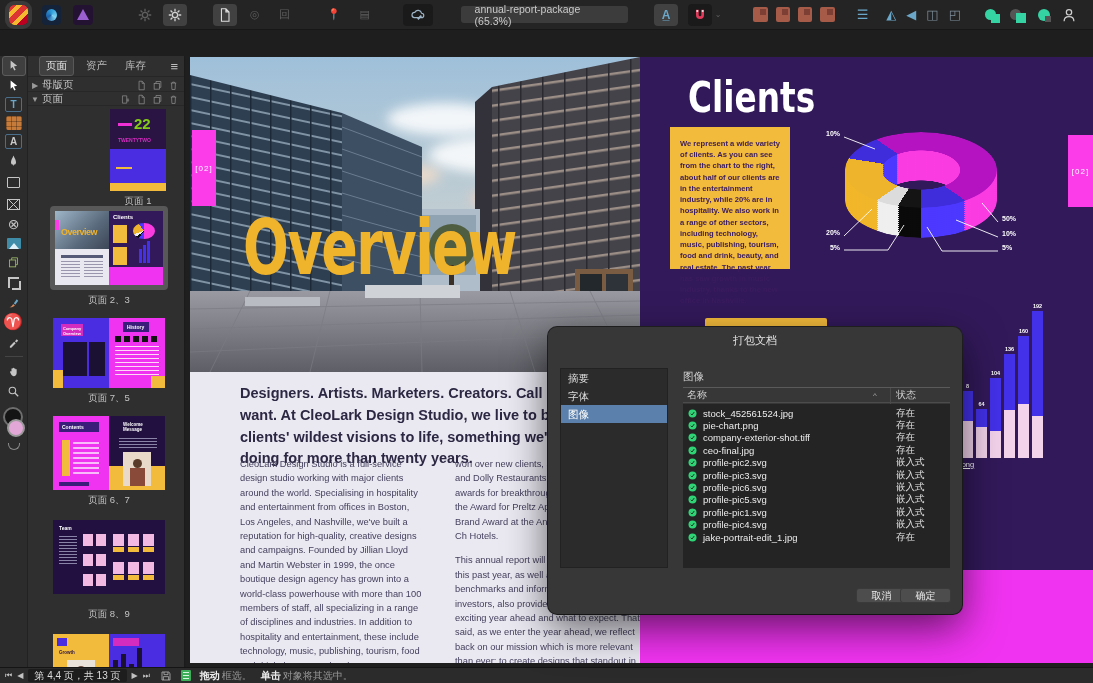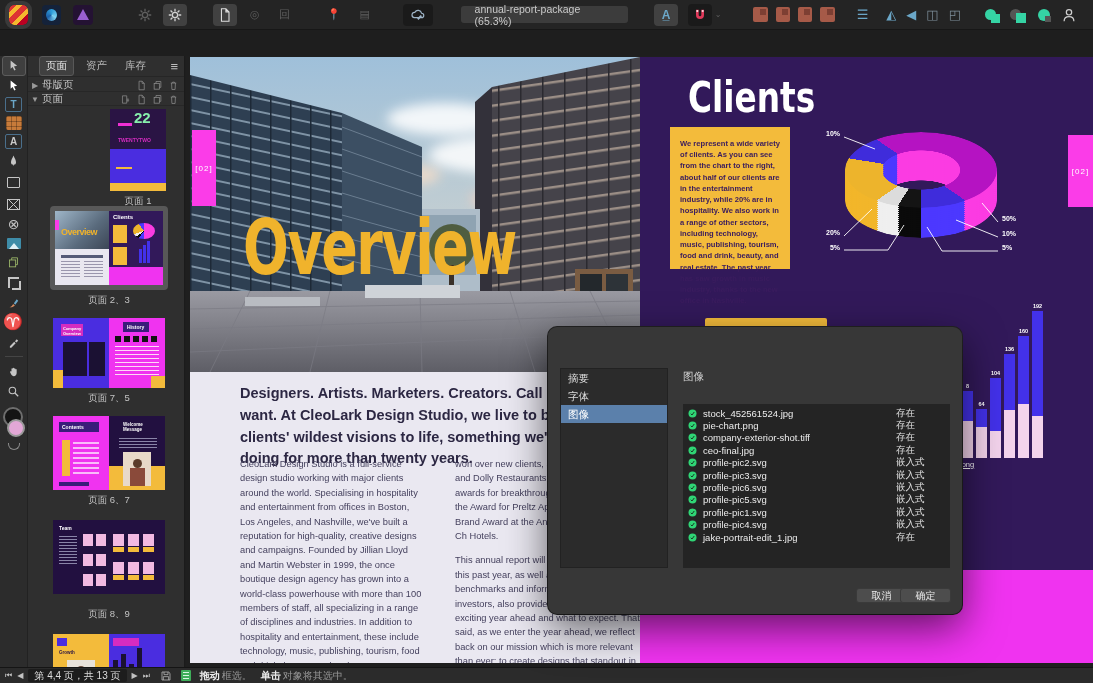--- a/index.html
+++ b/index.html
@@ -395,21 +395,21 @@
           </svg>
         <svg class="ic">
             <use href="#i-trash"></use>
           </svg>
       </span>
     </div>
 
     <div class="thumb" style="left:82px;top:53px">
       <div class="pg" style="width:56px;height:82px;background:#2a1444">
         <div class="mini" style="left:8px;top:14px;width:14px;height:3px;background:#f02fd4"></div>
-        <div class="mini" style="left:24px;top:0;color:#86efac;font-size:15px;font-weight:bold">22</div>
+        <div class="mini" style="left:24px;top:6px;color:#84cc16;font-size:15px;font-weight:bold">22</div>
         <div class="mini" style="left:8px;top:28px;color:#d52cc0;font-size:5px;font-weight:bold">TWENTYTWO</div>
         <div class="mini" style="left:0;top:40px;width:56px;height:34px;background:#4a2de0"></div>
         <div class="mini" style="left:6px;top:58px;width:16px;height:2px;background:#f3bb3b"></div>
         <div class="mini" style="left:0;top:74px;width:56px;height:8px;background:#f3bb3b"></div>
       </div>
     </div>
     <div class="thumb-label" style="left:82px;top:139px;width:56px">页面 1</div>
 
     <div class="sel-box" style="left:22px;top:150px;width:118px;height:84px"></div>
     <div class="thumb" style="left:27px;top:155px">
@@ -660,27 +660,34 @@
             <div class="bar-front" style="height: 42px; background: rgb(243, 211, 236);"></div>
             <span class="bar-label" style="bottom: 149px;">192</span>
           </div>
         </div>
       <span id="long-link">long</span>
       <div id="magenta-block"></div>
     </div>
   </div>
 
   <div id="dialog">
+    <div id="dlg-title">打包文档</div>
     <div id="dlg-nav">
       <div class="dlg-nav-item">摘要</div>
       <div class="dlg-nav-item">字体</div>
       <div class="dlg-nav-item sel">图像</div>
     </div>
     <div id="dlg-section-label">图像</div>
     <div id="dlg-table">
+      <div id="dlg-table-head">
+        <span id="col-name">名称</span>
+        <span id="col-caret">^</span>
+        <span id="col-status">状态</span>
+        <span id="dlg-col-divider"></span>
+      </div>
       <div id="dlg-rows">
         <div class="frow">
             <svg class="ic">
               <use href="#i-check"></use>
             </svg>
             <span class="fname">stock_452561524.jpg</span>
             <span class="fstatus">存在</span>
           </div>
         <div class="frow">
             <svg class="ic">

